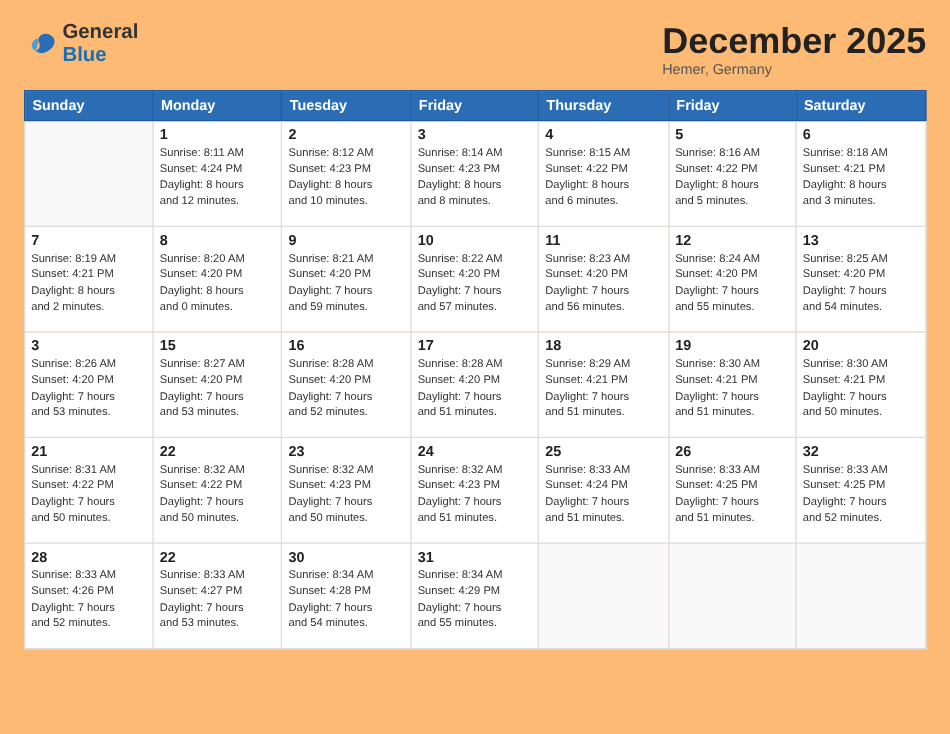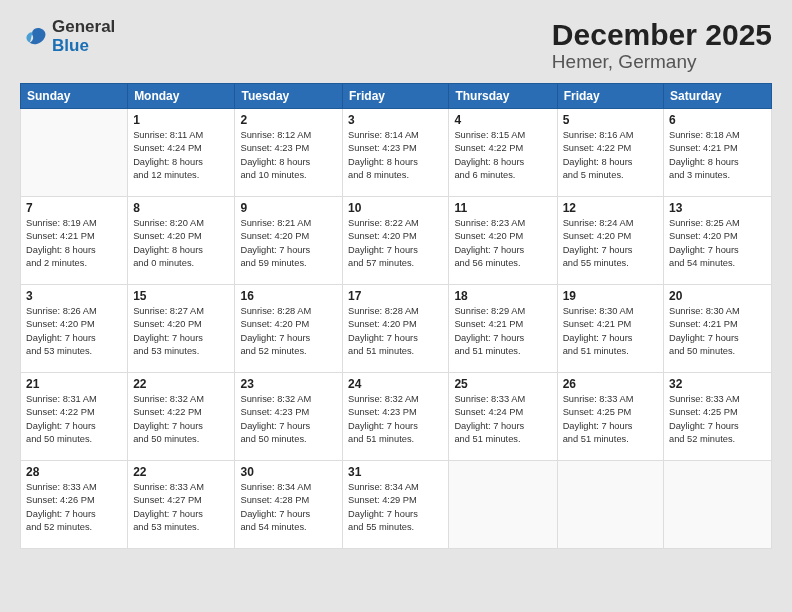--- a/index.html
+++ b/index.html
@@ -7,21 +7,21 @@
       font-family: Arial, sans-serif;
       background: #fff;
       width: 792px;
       height: 612px;
       overflow: hidden;
     }
     .page {
       width: 792px;
       height: 612px;
       padding: 18px 20px 10px 20px;
-      background: #e5e5e5;
+      background: #fdba74;
     }
     .header {
       display: flex;
       justify-content: space-between;
       align-items: flex-start;
       margin-bottom: 10px;
     }
     .logo {
       display: flex;
       align-items: center;
@@ -46,21 +46,21 @@
     .title-area {
       text-align: left;
     }
     .month-title {
       font-size: 30px;
       font-weight: bold;
       color: #222;
       line-height: 1.1;
     }
     .location-title {
-      font-size: 19px;
+      font-size: 12px;
       color: #555;
     }
     .calendar {
       width: 100%;
       border-collapse: collapse;
       border: 1px solid #ccc;
     }
     .calendar th {
       background: #2a6db5;
       color: #fff;

